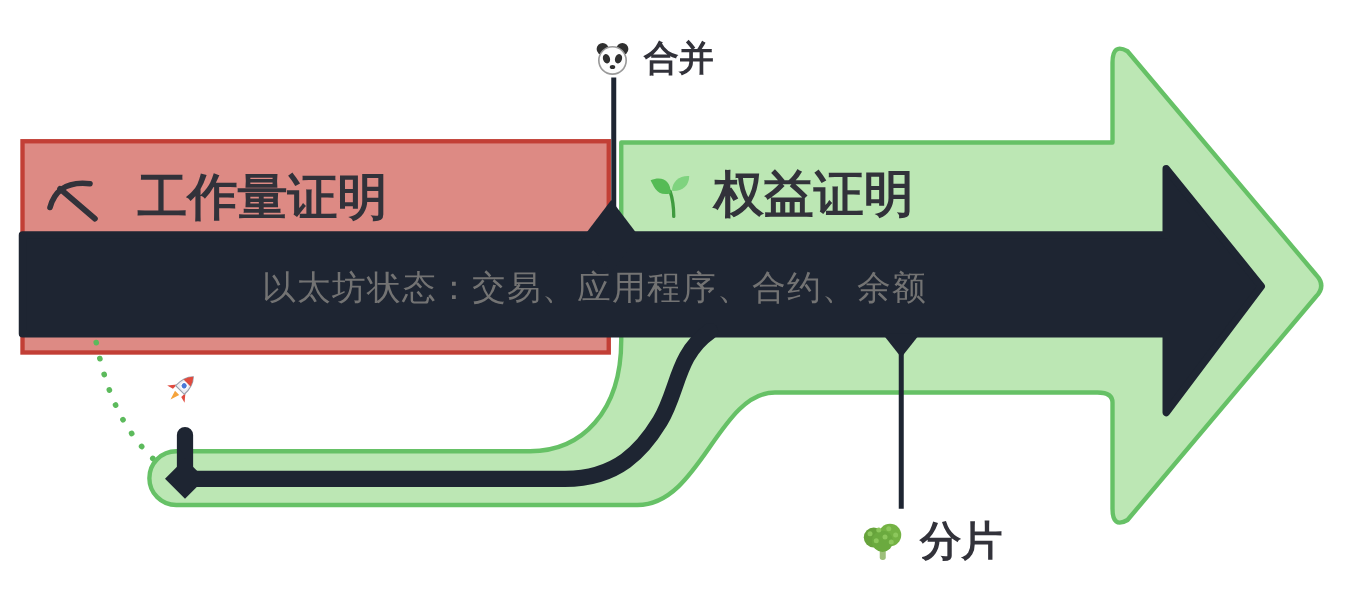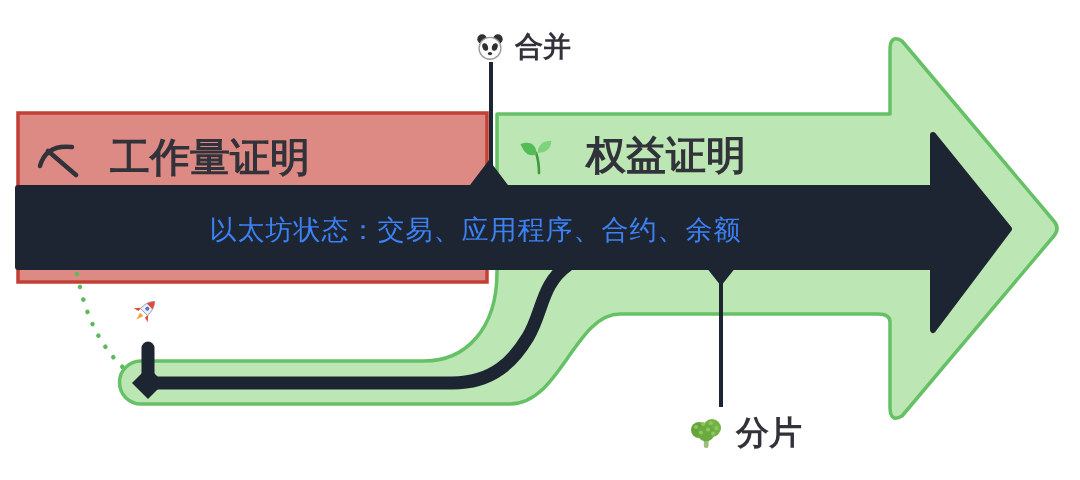--- a/index.html
+++ b/index.html
@@ -18,23 +18,23 @@
   .thin-line { stroke:#1E2532; stroke-width:4; }
   .dashed-link { fill:none; stroke:#5CBA5C; stroke-width:4.5;
                  stroke-linecap:round; stroke-dasharray:0.1 13; }
 
   
   .label { position:absolute; display:flex; align-items:center;
            color:#32323A; white-space:nowrap; }
   .label .txt { display:inline-block; }
   .merge-label  { left:476px; top:28px;  gap:11px; font-size:28px; font-weight:600; }
   .pow-label    { left:36px;  top:130px; gap:28px; font-size:40px; font-weight:600; }
-  .pos-label    { left:520px; top:128px; gap:28px; font-size:40px; font-weight:600;justify-content:flex-end; }
+  .pos-label    { left:520px; top:128px; gap:13px; font-size:40px; font-weight:600;justify-content:flex-end; }
   .state-label  { left:18px;  top:212px; width:915px; justify-content:center;
-                  font-size:27px; font-weight:400; color:#3b82f6; letter-spacing:1px; }
+                  font-size:27px; font-weight:400; color:#737373; letter-spacing:1px; }
   .beacon-label { left:130px; top:296px; gap:12px; font-size:33px; font-weight:600; }
   .shard-label  { left:688px; top:411px; gap:12px; font-size:33px; font-weight:600; }
   .icon { flex:0 0 auto; display:block; }
 </style>
 </head>
 <body>
 
 <div class="stage">
 
   <svg class="layer" width="1080" height="480" viewBox="0 0 1080 480">

